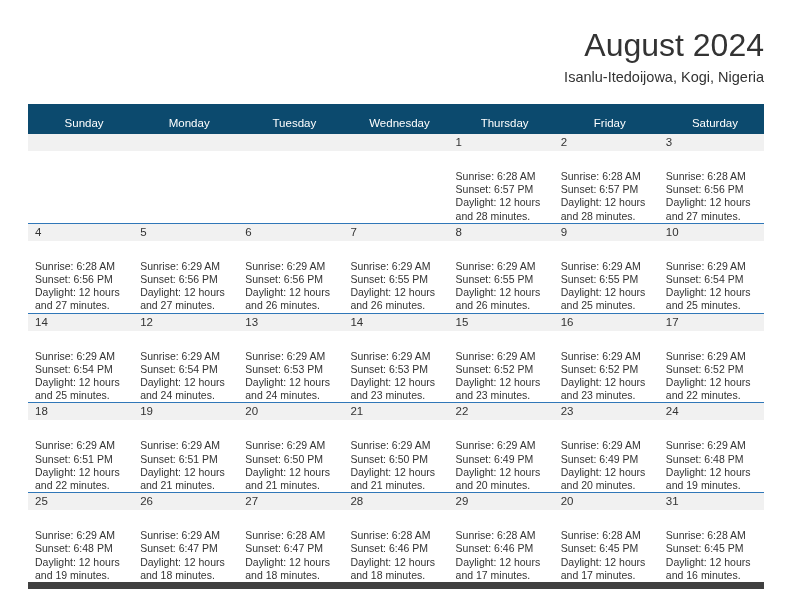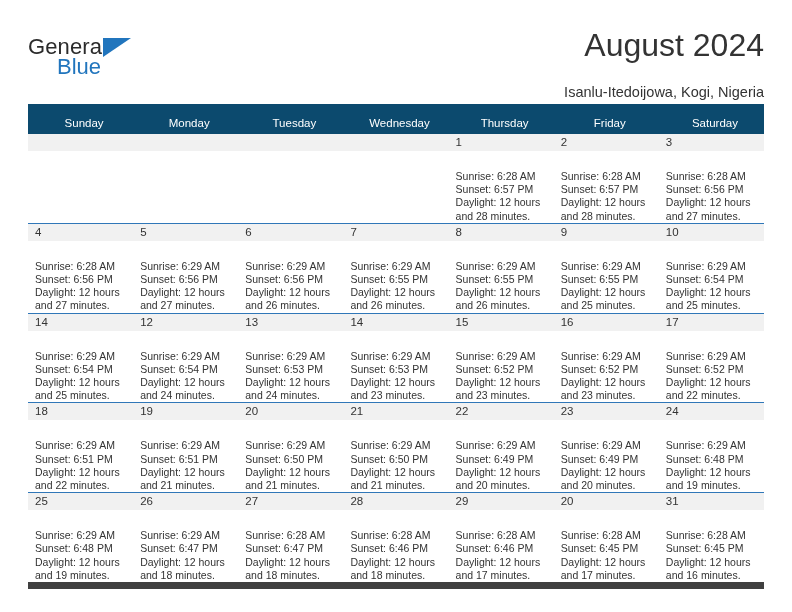--- a/index.html
+++ b/index.html
@@ -75,21 +75,21 @@
   .cal-title {
     font-size: 32px;
     color: #333333;
     line-height: 34px;
     white-space: nowrap;
   }
   .cal-subtitle {
     font-size: 14.5px;
     color: #333333;
     line-height: 20px;
-    margin-top: 20px;
+    margin-top: 5px;
     white-space: nowrap;
   }
 
   
   .calendar {
     position: absolute;
     left: 28px;
     top: 104px;
     width: 736px;
     border-collapse: collapse;
@@ -144,25 +144,20 @@
     white-space: nowrap;
   }
 </style>
 </head>
 <body>
 
 <div class="page">
 
   <div class="header">
 
-    <div class="logo">
-      <span class="logo-general">General</span>
-      <span class="logo-flag"></span>
-      <span class="logo-blue">Blue</span>
-    </div>
 
     <div class="title-block">
       <div class="cal-title">August 2024</div>
       <div class="cal-subtitle">Isanlu-Itedoijowa, Kogi, Nigeria</div>
     </div>
 
   </div>
 
   <table class="calendar">
     <thead>

